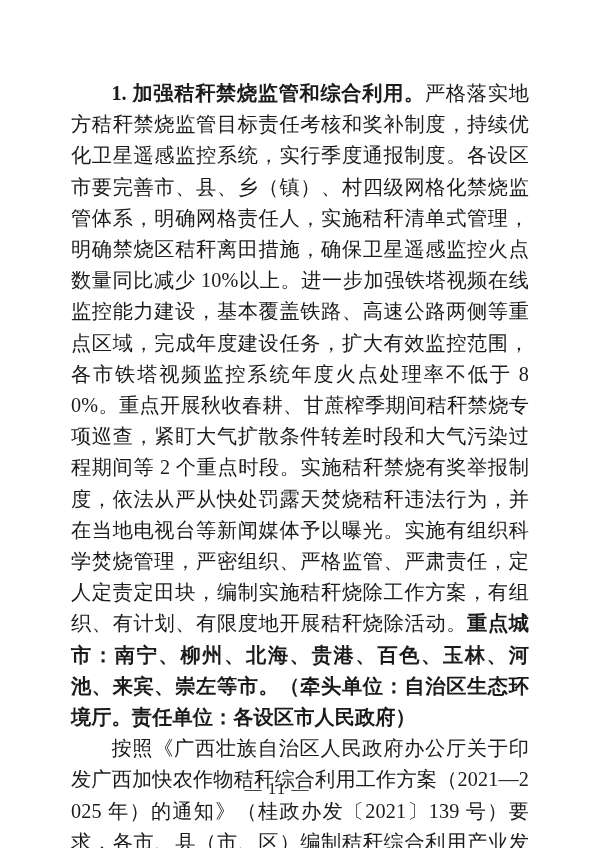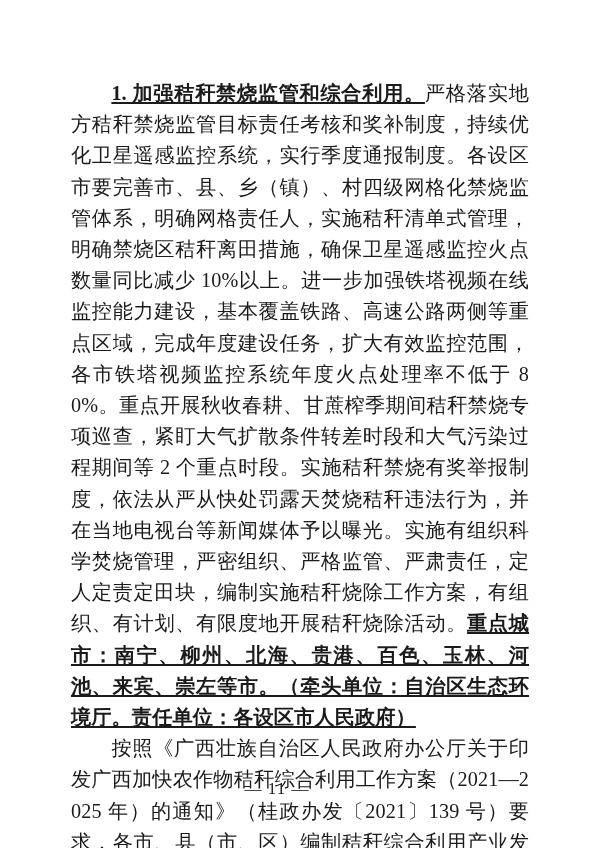--- a/index.html
+++ b/index.html
@@ -47,21 +47,20 @@
     -webkit-font-smoothing: antialiased;
   }
 
   .para + .para {
     margin-top: 0px;
   }
 
   .b {
     font-weight: bold;
     letter-spacing: 0.1px;
-    text-decoration: underline;
   }
 
   .footer {
     position: absolute;
     left: 0;
     top: 778px;
     width: 600px;
     text-align: center;
     padding-right: 46px;
     box-sizing: border-box;

